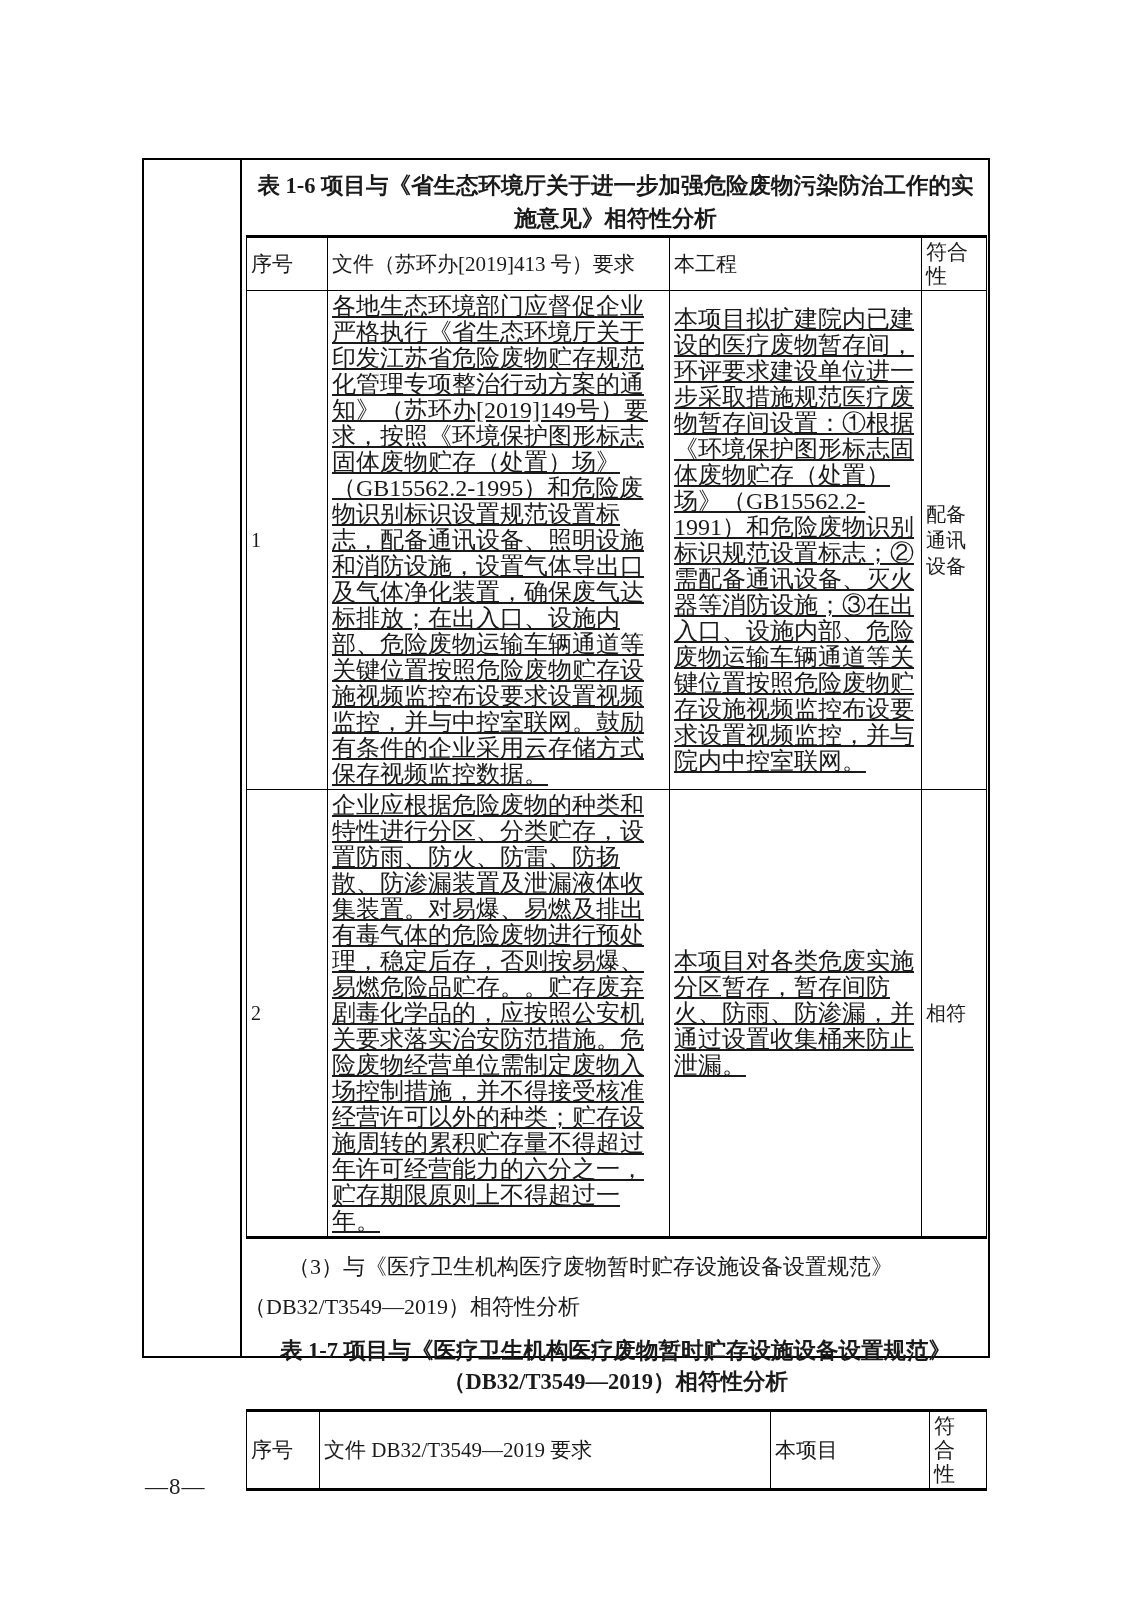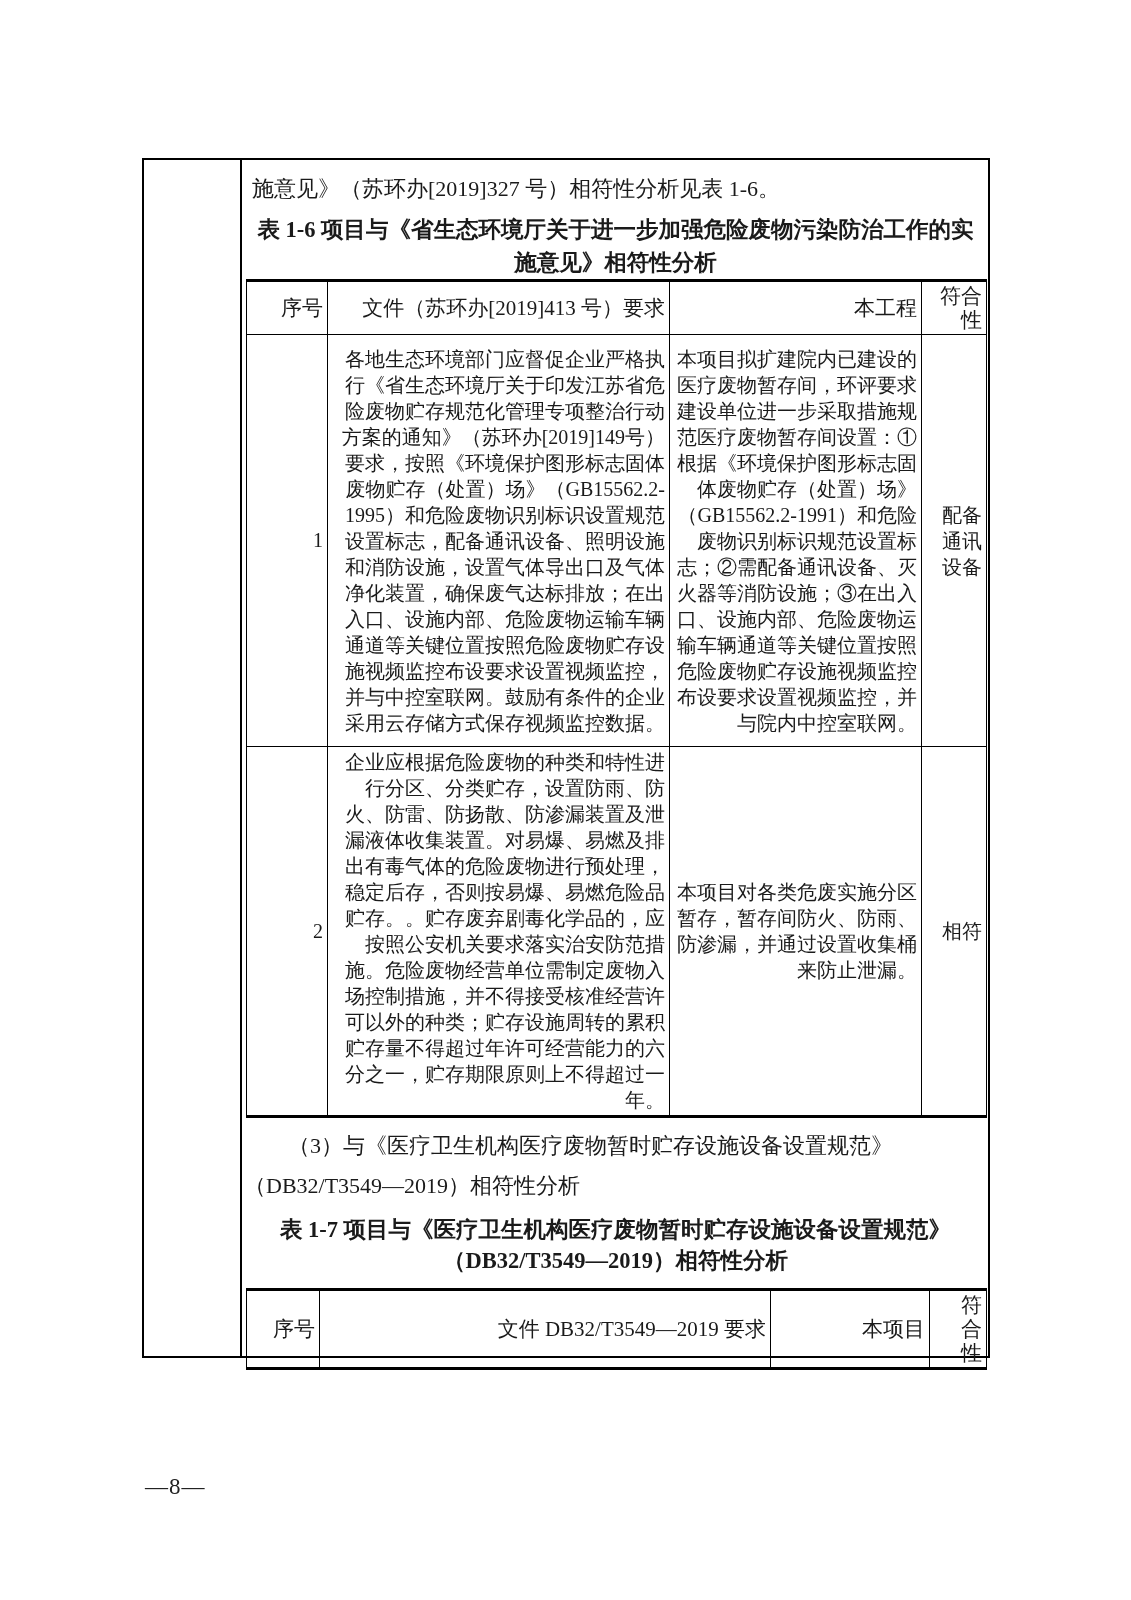--- a/index.html
+++ b/index.html
@@ -21,29 +21,29 @@
   }
   .t16-title { margin-top:9px; font-size:22.5px; line-height:33px; }
   .t17-title { font-size:22.5px; line-height:31px; }
 
   table {
     border-collapse:collapse; table-layout:fixed; width:740px; margin-left:2px;
     border:1px solid #000; border-top:3px solid #000; border-bottom:3px solid #000;
   }
   table.t17 { margin-top:12px; }
   th, td {
-    border:1px solid #000; vertical-align:middle; text-align:right;
+    border:1px solid #000; vertical-align:middle; text-align:left;
     padding:2px 4px; font-weight:normal; overflow:hidden;
   }
   th { font-size:21px; line-height:27px; }
   .hdr-row16 { height:50px; }
   .hdr-row17 { height:70px; }
   .wrap-hdr { white-space:pre-line; line-height:24px; }
   td.no-cell { font-size:20px; }
-  td.txt-cell { font-size:20px; line-height:26px; }
+  td.txt-cell { font-size:24px; line-height:26px;text-decoration:underline; }
   td.comp-cell { font-size:20px; line-height:26px; }
   tr.row1 { height:412px; }
   tr.row2 { height:368px; }
 
   .section3 {
     margin:8px 0 8px 0; font-size:22px; line-height:40px;
     white-space:pre-line; text-indent:44px;
   }
 
   .page-num {
@@ -51,21 +51,20 @@
     letter-spacing:1px; color:#222;
   }
 </style>
 </head>
 <body>
 
 <div class="outer">
   <div class="sidecol"></div>
   <div class="content">
 
-    <p class="intro">施意见》（苏环办[2019]327 号）相符性分析见表 1-6。</p>
 
     <div class="tbl-title t16-title">表 1-6 项目与《省生态环境厅关于进一步加强危险废物污染防治工作的实
 施意见》相符性分析</div>
 
     <table class="t16">
       <colgroup>
         <col style="width:81px">
           <col style="width:342px">
           <col style="width:252px">
           <col style="width:65px">

